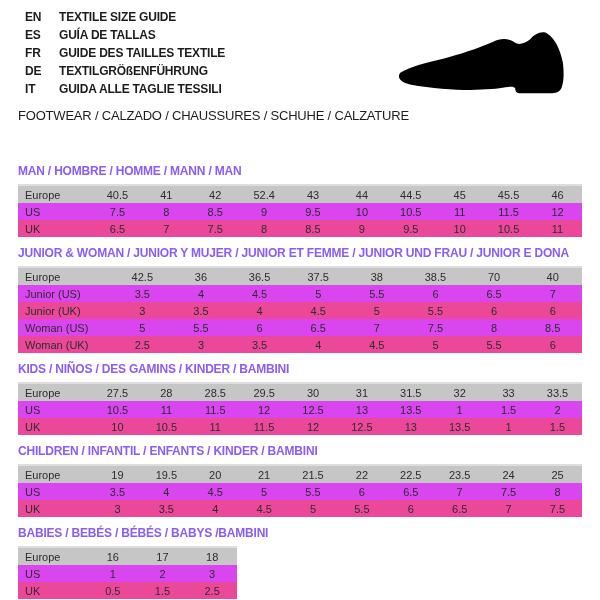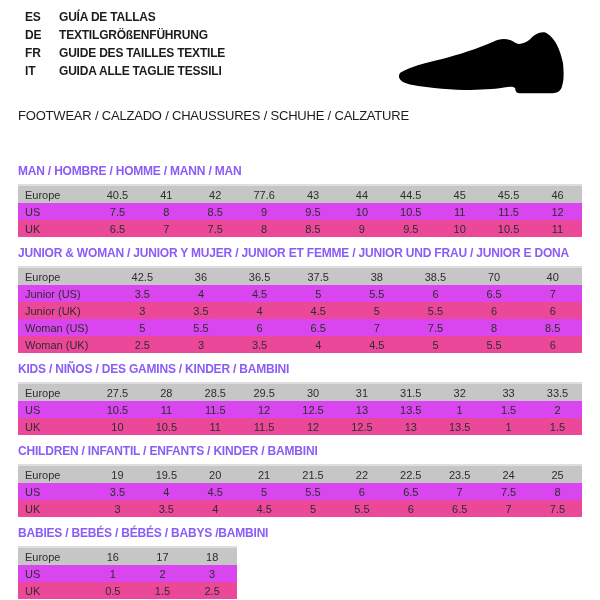--- a/index.html
+++ b/index.html
@@ -36,30 +36,34 @@
   tr.stripe{background:#ec4899;}
   tr.plain{background:#d946ef;}
 </style>
 </head>
 <body>
 
 <div class="page">
 
   <div class="lang-block">
     <div class="lang-row">
+      <span class="lang-code">EN</span>
+      <span class="lang-label">TEXTILE SIZE GUIDE</span>
+    </div>
+    <div class="lang-row">
       <span class="lang-code">ES</span>
       <span class="lang-label">GUÍA DE TALLAS</span>
     </div>
     <div class="lang-row">
+      <span class="lang-code">FR</span>
+      <span class="lang-label">GUIDE DES TAILLES TEXTILE</span>
+    </div>
+    <div class="lang-row">
       <span class="lang-code">DE</span>
       <span class="lang-label">TEXTILGRÖßENFÜHRUNG</span>
-    </div>
-    <div class="lang-row">
-      <span class="lang-code">FR</span>
-      <span class="lang-label">GUIDE DES TAILLES TEXTILE</span>
     </div>
     <div class="lang-row">
       <span class="lang-code">IT</span>
       <span class="lang-label">GUIDA ALLE TAGLIE TESSILI</span>
     </div>
   </div>
 
   <svg class="shoe" viewBox="0 0 190 78" xmlns="http://www.w3.org/2000/svg" aria-hidden="true">
     <path fill="#000000" d="M7,50
       C18,44 32,40 50,36
@@ -82,21 +86,21 @@
   <div class="tables-area">
       <div class="section">
         <div class="section-title">MAN / HOMBRE / HOMME / MANN / MAN</div>
         <table class="tbl w-full">
           <tbody>
             <tr class="hdr">
               <td class="lbl">Europe</td>
               <td>40.5</td>
               <td>41</td>
               <td>42</td>
-              <td>77.6</td>
+              <td>52.4</td>
               <td>43</td>
               <td>44</td>
               <td>44.5</td>
               <td>45</td>
               <td>45.5</td>
               <td>46</td>
             </tr>
             <tr class="plain">
               <td class="lbl">US</td>
               <td>7.5</td>

